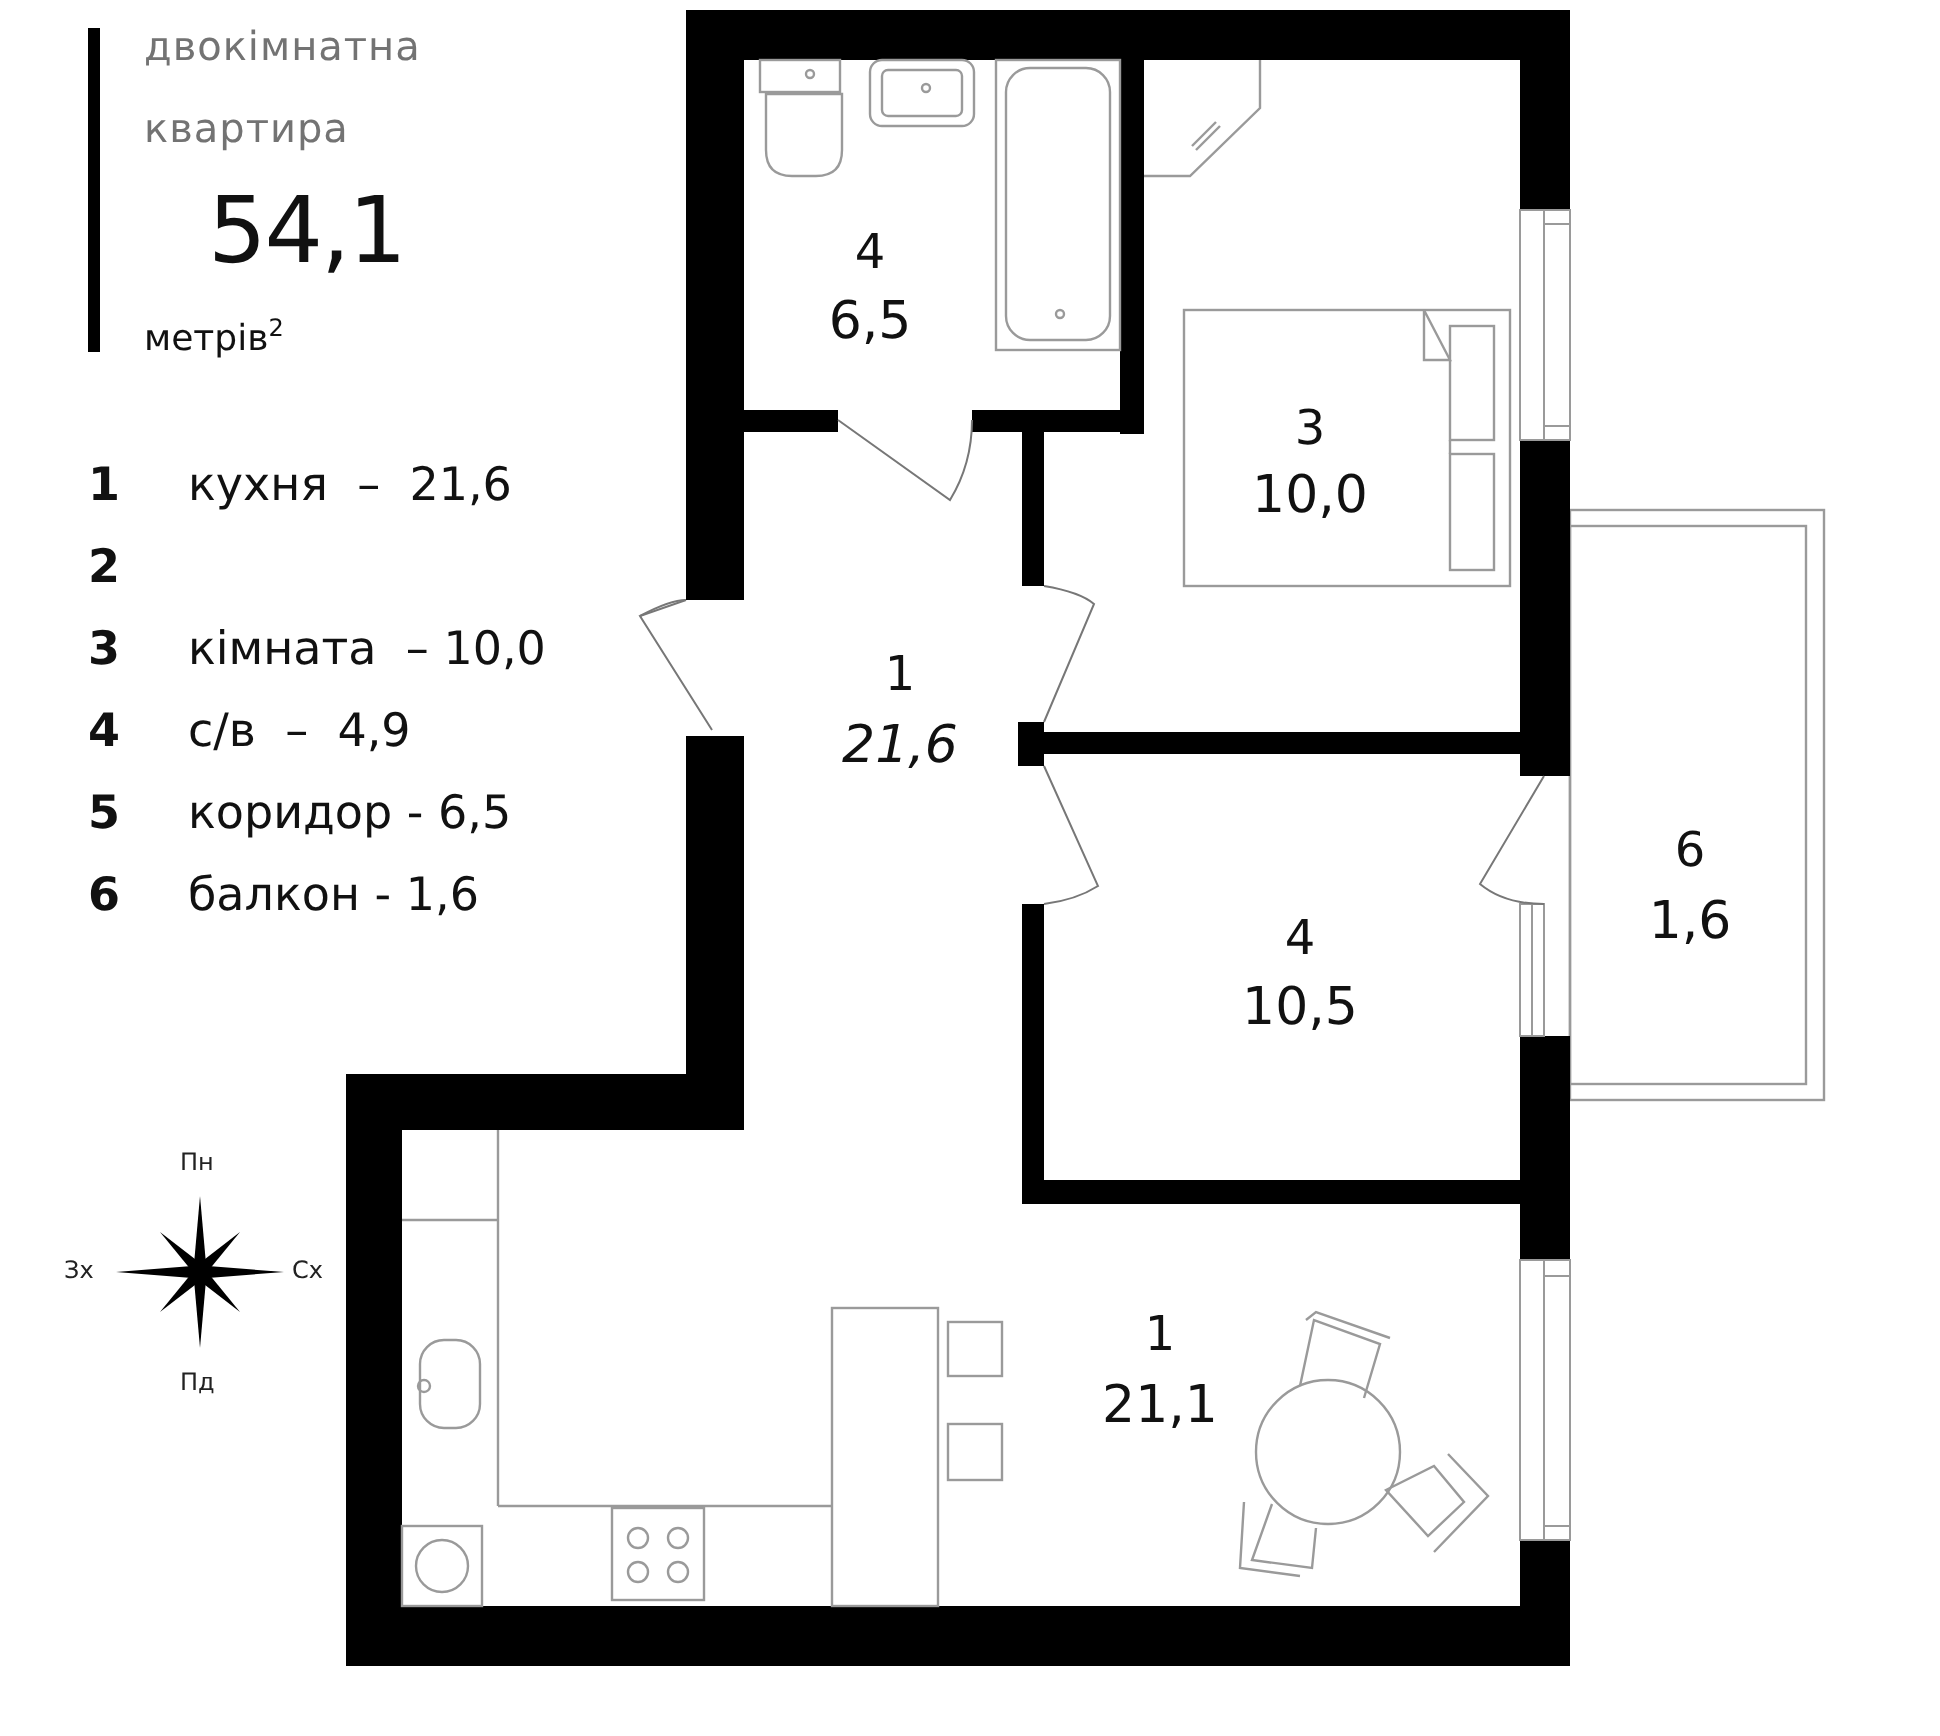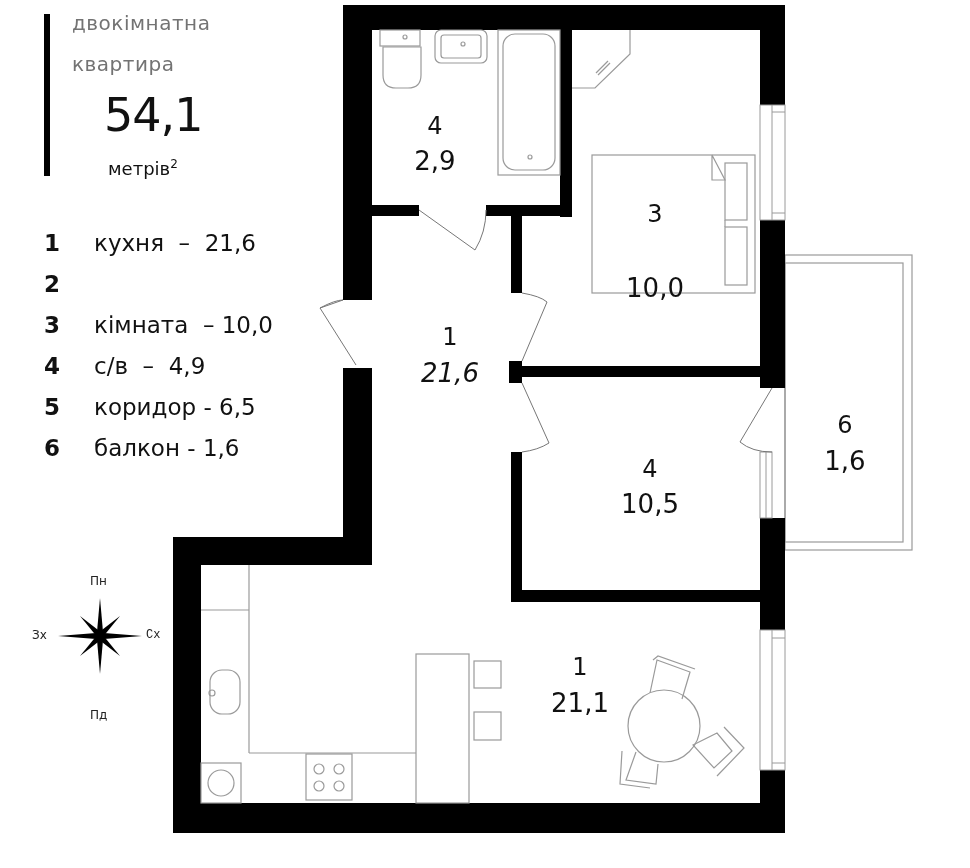--- a/index.html
+++ b/index.html
@@ -3,21 +3,21 @@
   <meta charset="utf-8">
   <style>
     html, body { margin: 0; padding: 0; background: #ffffff; }
     body { width: 970px; height: 868px; position: relative; overflow: hidden;
            font-family: "DejaVu Sans", "Liberation Sans", sans-serif; color: #111; }
     .title-bar { position: absolute; left: 44px; top: 14px; width: 6px; height: 162px; background: #000; }
     .title-line { position: absolute; left: 72px; font-size: 20px; letter-spacing: 0.5px; color: #737373; }
     .t1 { top: 11px; }
     .t2 { top: 52px; }
     .area { position: absolute; left: 64px; top: 88px; font-size: 46px; font-weight: normal; letter-spacing: -1px; margin-left: 40px; }
-    .unit { position: absolute; left: 72px; top: 157px; font-size: 18px; margin-left: 36px; }
+    .unit { position: absolute; left: 72px; top: 157px; font-size: 18px; }
     .unit sup { font-size: 12px; }
     .legend { position: absolute; left: 44px; top: 222px; }
     .legend-row { height: 41px; display: flex; align-items: center; font-size: 23px; }
     .legend-num { width: 38px; font-weight: bold; }
     .legend-text { white-space: pre; margin-left: 12px; }
     .compass-label { position: absolute; font-size: 12px; color: #222; text-align: right; }
     svg.plan { position: absolute; left: 0; top: 0; }
     .room-num { position: absolute; font-size: 24px; text-align: center; width: 100px; }
     .room-area { position: absolute; font-size: 26px; text-align: center; width: 100px; }
   </style>
@@ -188,29 +188,29 @@
       <path d="M724,727 L744,748 L717,776"></path>
     </g>
     <g>
       <path d="M636,752 L626,780 L656,784 L658,764"></path>
       <path d="M622,751 L620,784 L650,788"></path>
     </g>
   </g>
 </svg>
 
 <div class="compass-label" style="left:90px; top:574px;">Пн</div>
-<div class="compass-label" style="left:90px; top:708px;">Пд</div>
+<div class="compass-label" style="left:90px; top:684px;">Пд</div>
 <div class="compass-label" style="left:32px; top:628px;">Зх</div>
-<div class="compass-label" style="left:146px; top:628px;font-family:Liberation Mono, monospace;">Сх</div>
+<div class="compass-label" style="left:146px; top:628px;">Сх</div>
 
 <div class="room-num" style="left:385px; top:112px;">4</div>
-<div class="room-area" style="left:385px; top:146px;">2,9</div>
+<div class="room-area" style="left:385px; top:146px;">6,5</div>
 
 <div class="room-num" style="left:605px; top:200px;">3</div>
-<div class="room-area" style="left:605px; top:233px;margin-top:40px;">10,0</div>
+<div class="room-area" style="left:605px; top:233px;">10,0</div>
 
 <div class="room-num" style="left:400px; top:323px;">1</div>
 <div class="room-area" style="left:400px; top:358px;font-style:italic;">21,6</div>
 
 <div class="room-num" style="left:600px; top:455px;">4</div>
 <div class="room-area" style="left:600px; top:489px;">10,5</div>
 
 <div class="room-num" style="left:795px; top:411px;">6</div>
 <div class="room-area" style="left:795px; top:446px;">1,6</div>
 

